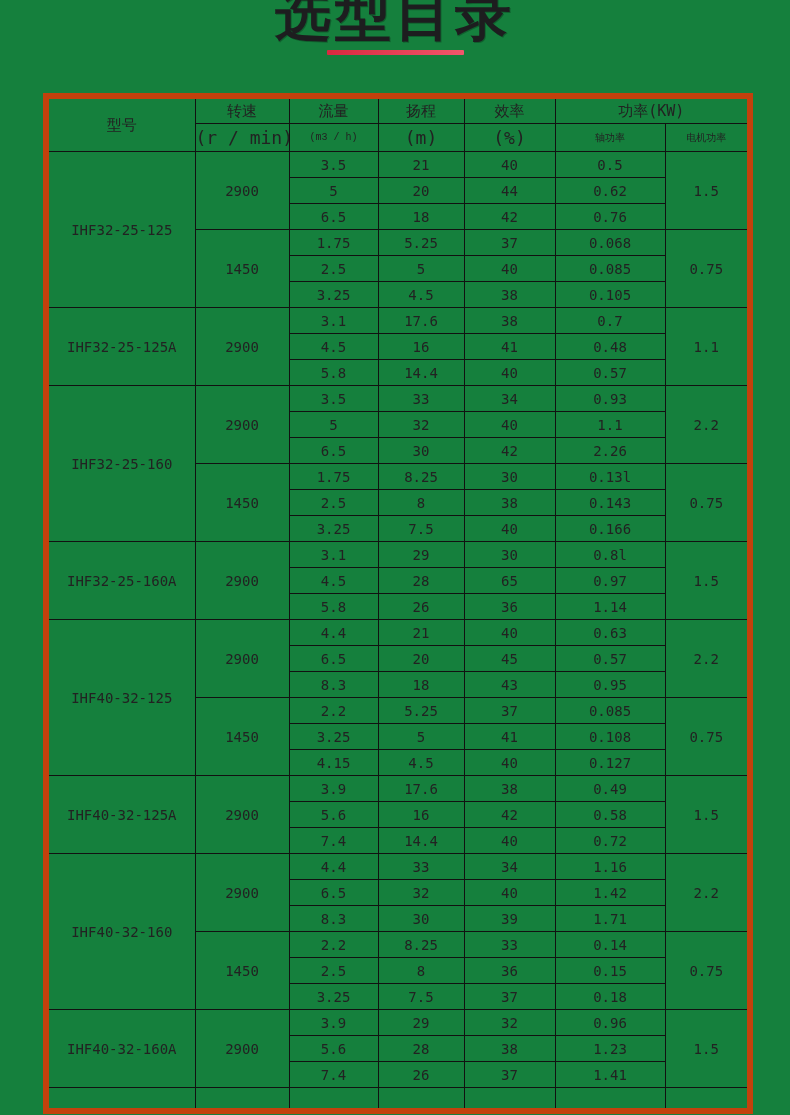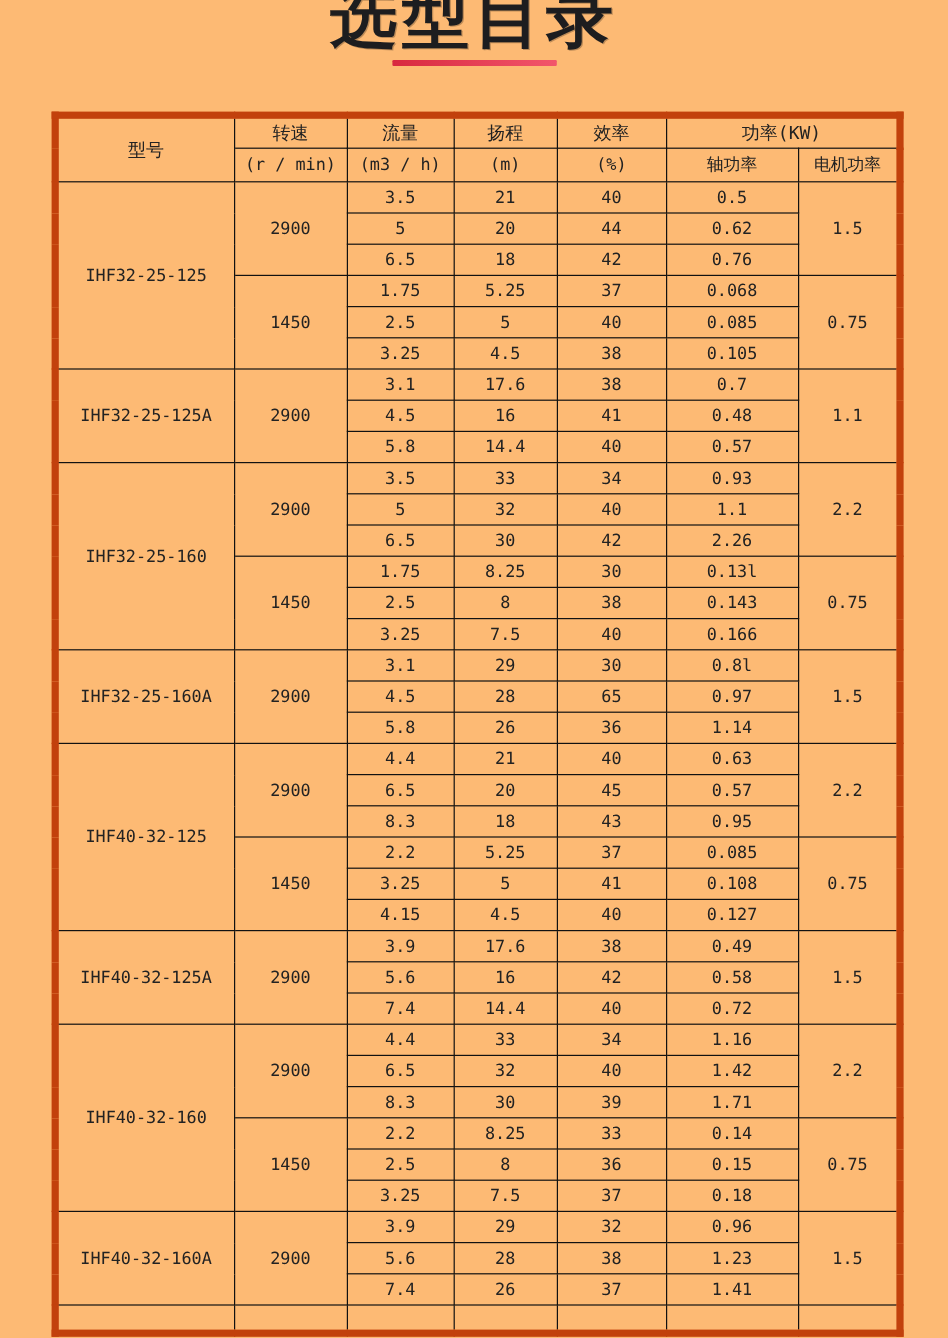--- a/index.html
+++ b/index.html
@@ -1,21 +1,21 @@
 <!DOCTYPE html>
 <html><head>
 <meta charset="utf-8">
 <style>
   html, body { margin: 0; padding: 0; background: #ffffff; }
   .page {
     position: relative;
     width: 790px;
     height: 1115px;
     overflow: hidden;
-    background: #fdba74;
+    background: #15803d;
     font-family: "DejaVu Sans Mono", "Liberation Mono", monospace;
     color: #1a1a1a;
   }
   .title {
     margin: -14px 0 0 0;
     font-family: "DejaVu Sans", "Liberation Sans", sans-serif;
     font-weight: 900;
     font-size: 56px;
     line-height: 58px;
     letter-spacing: 4px;
@@ -43,22 +43,22 @@
     border: 1px solid #111111;
     text-align: center;
     vertical-align: middle;
     padding: 0;
     font-size: 14px;
     color: #222222;
     white-space: nowrap;
     overflow: hidden;
   }
   tr.hr1 td { height: 24px; font-size: 15px; }
-  tr.hr2 td { height: 27px; font-size: 14px; margin-top: 16px; }
-  tr.hr3 td { height: 25px; font-size: 14px; }
+  tr.hr2 td { height: 27px; font-size: 18px; margin-top: 16px; }
+  tr.hr3 td { height: 25px; font-size: 10px; font-family: Liberation Mono, monospace; }
   tr.body-row td { height: 25px; }
   tr.sliver-row td { height: 20px; }
   td.model { font-size: 14px; letter-spacing: 0; margin-left: 48px; }
 </style>
 </head>
 <body>
 
 <div class="page">
   <h1 class="title">选型目录</h1>
   <div class="title-underline"></div>

